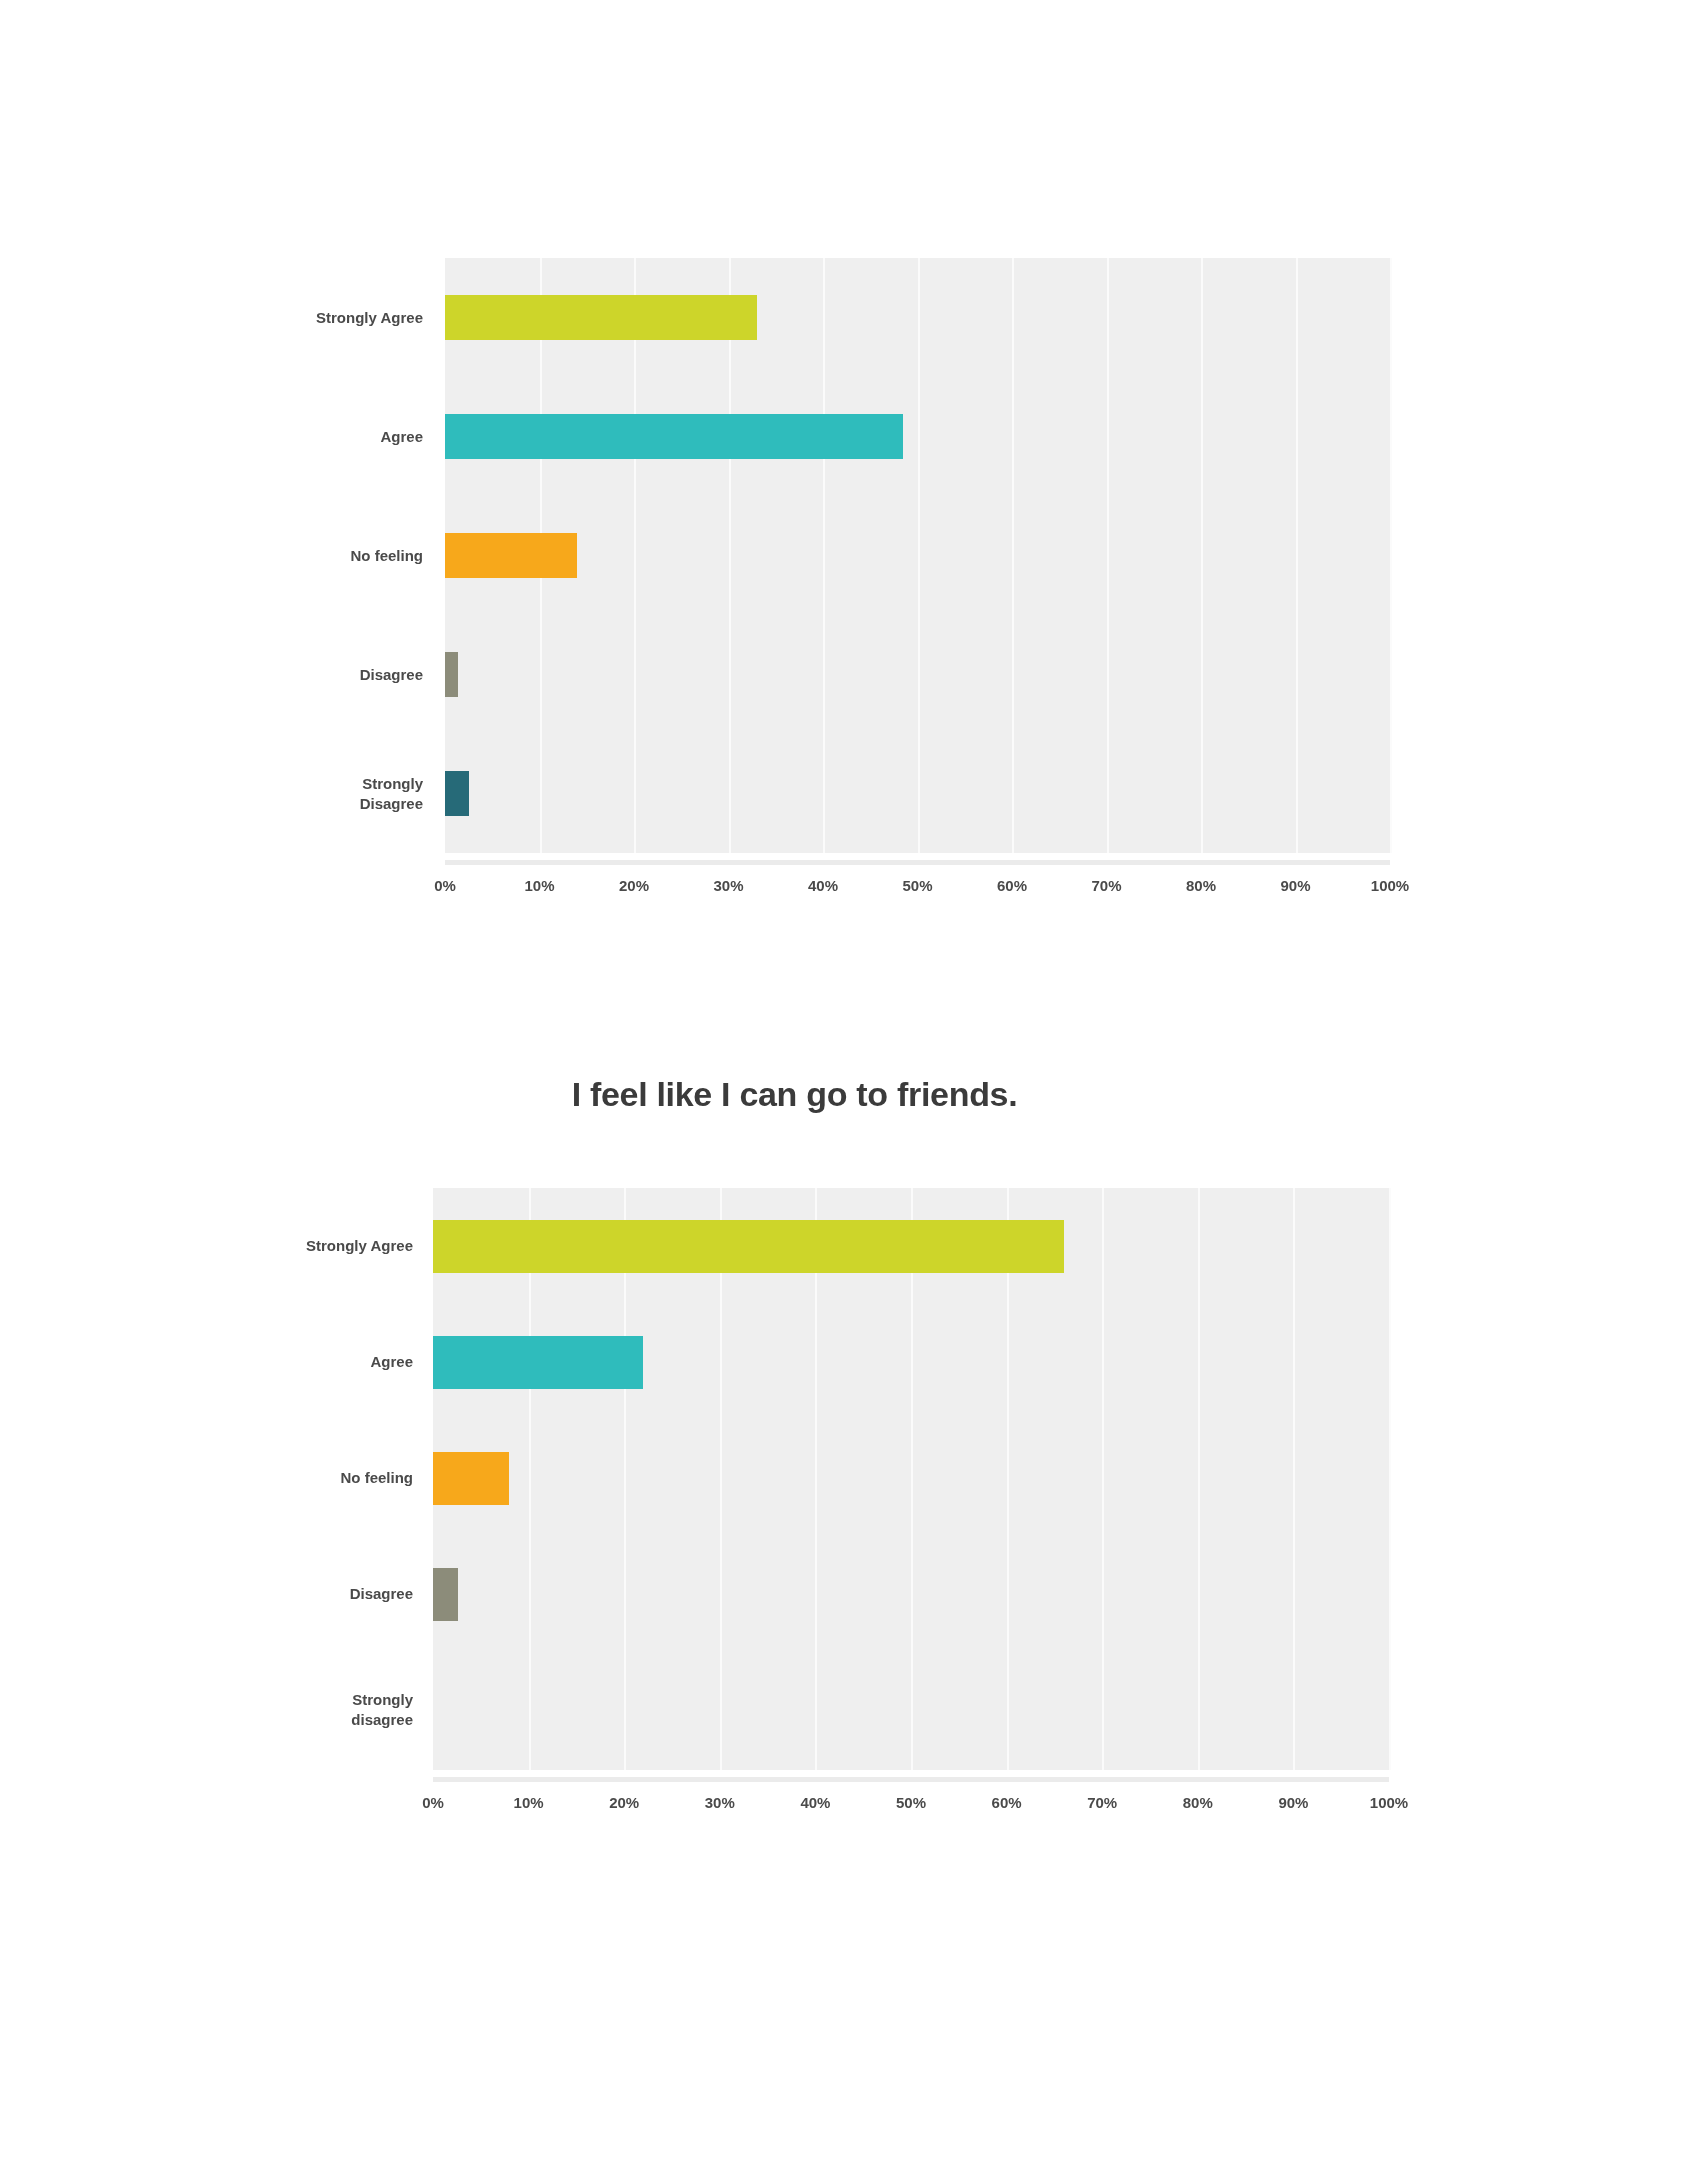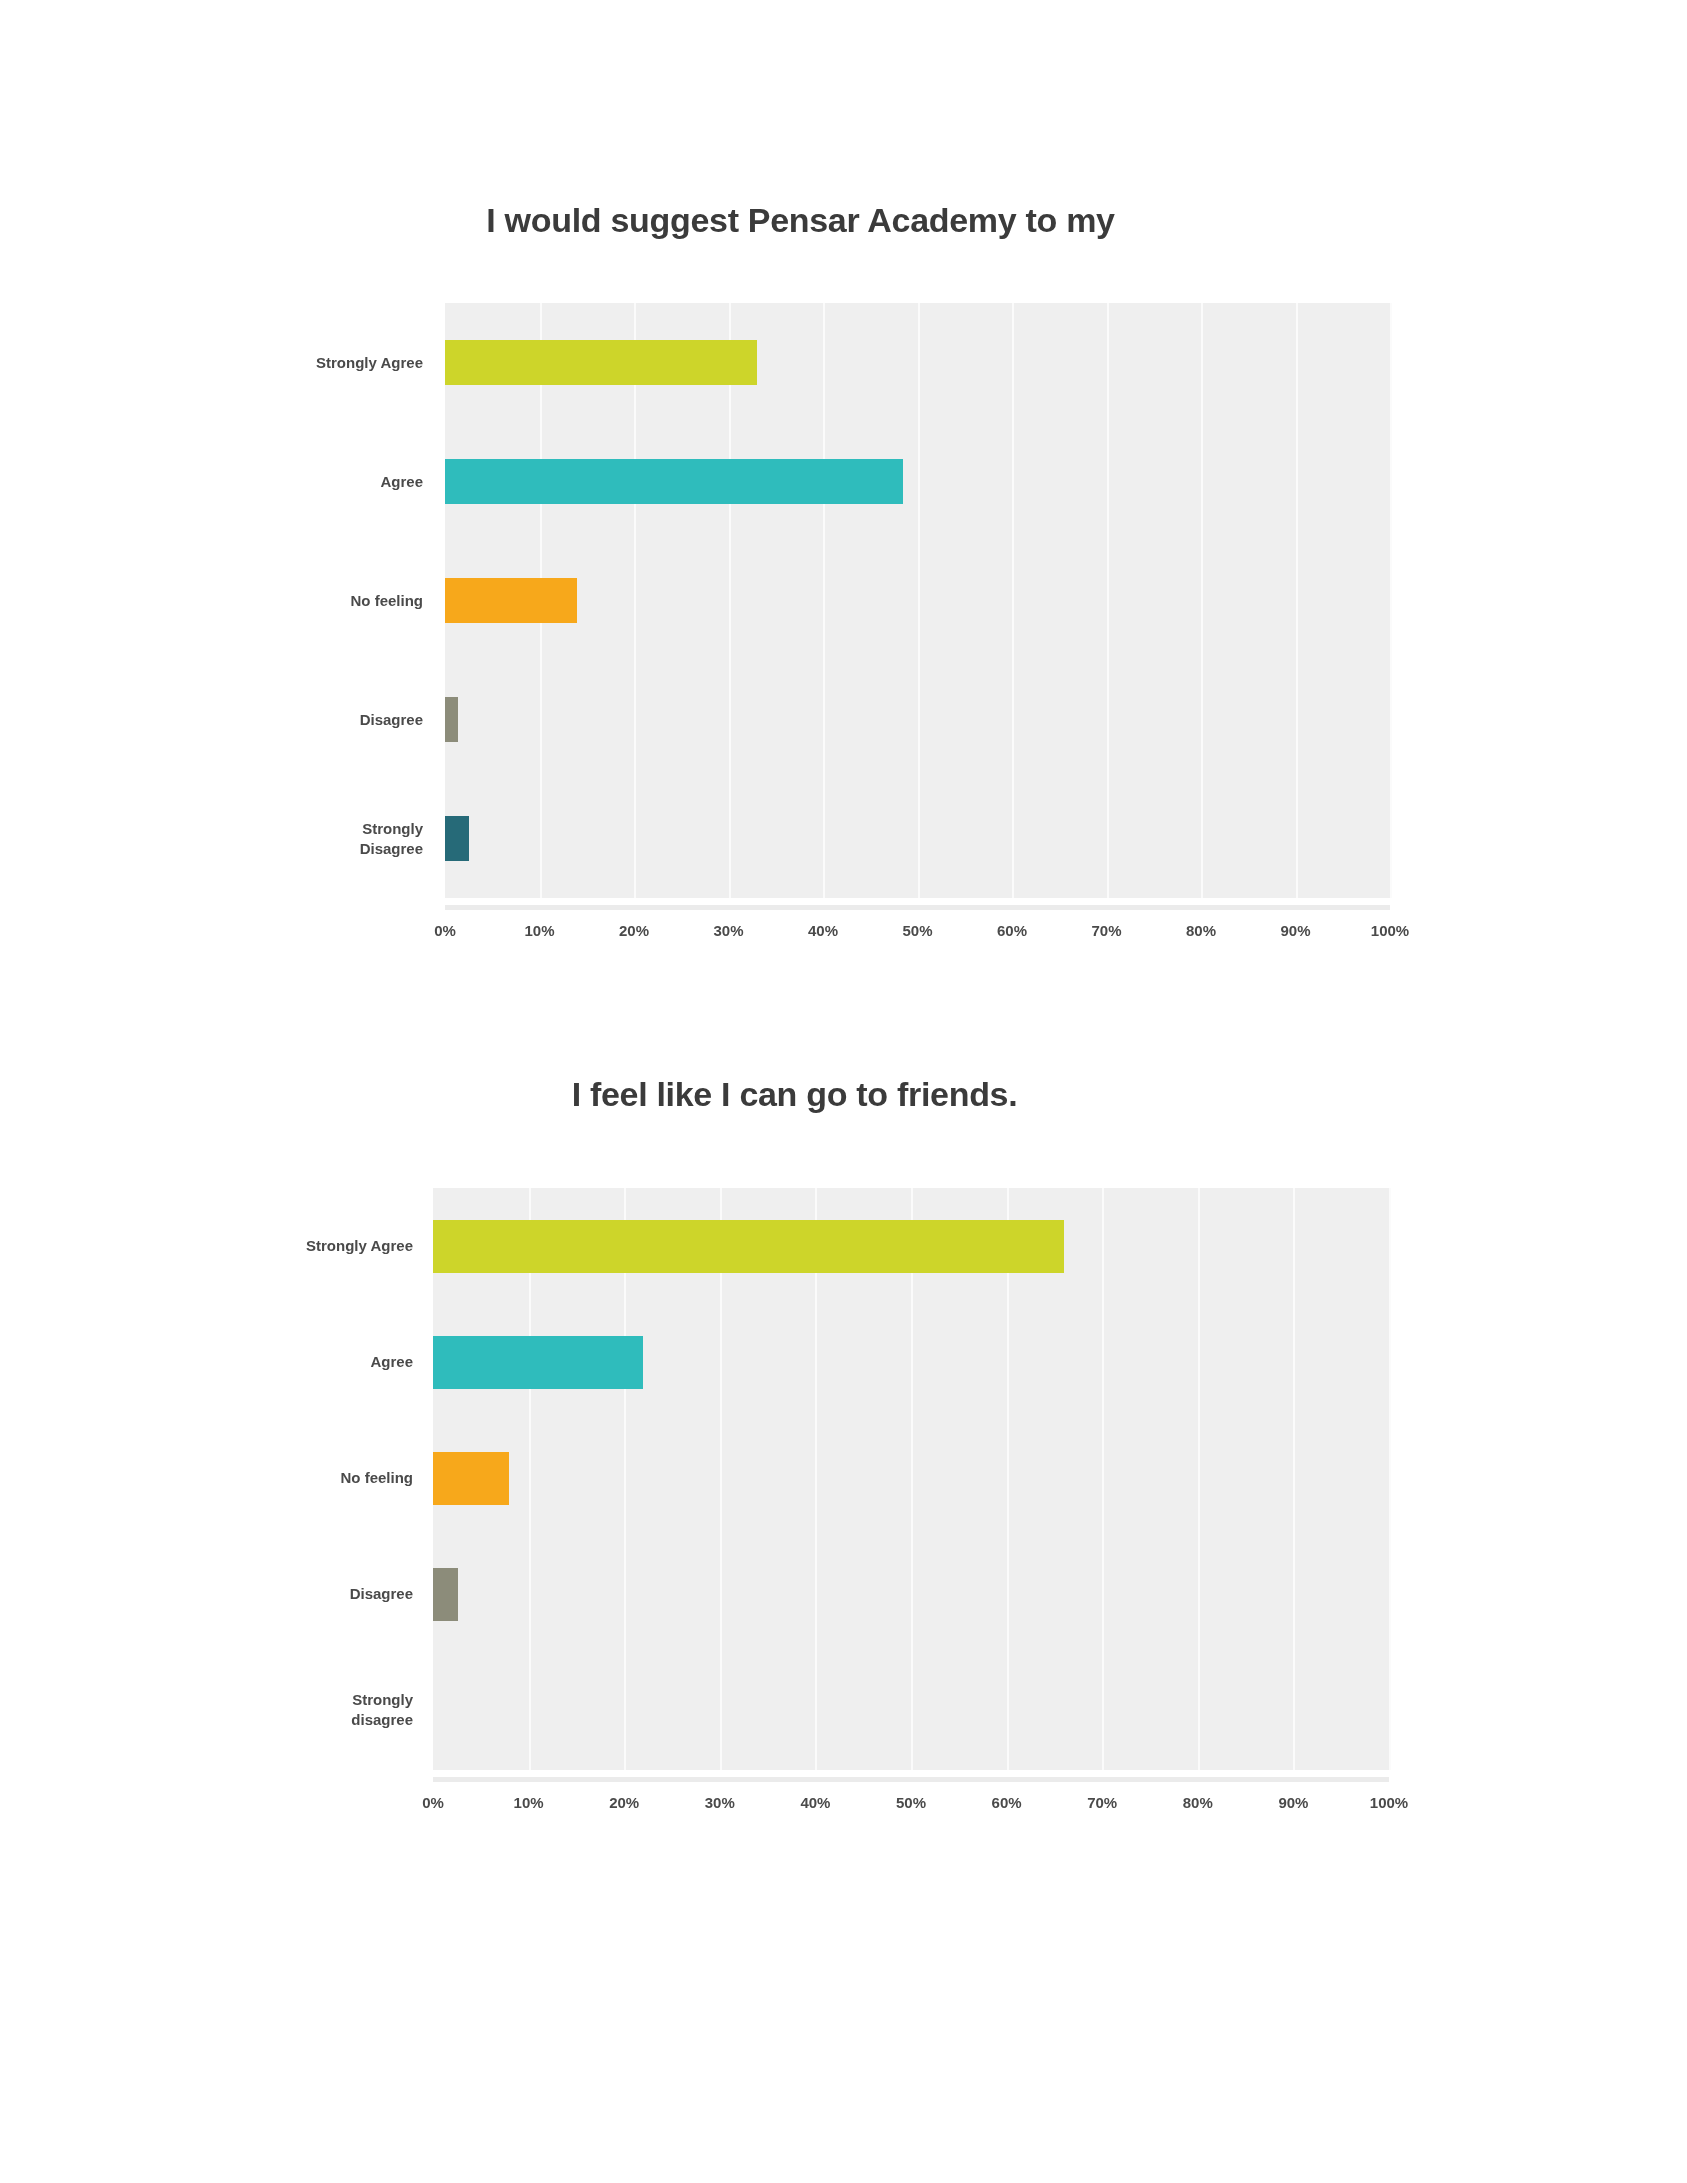--- a/index.html
+++ b/index.html
@@ -131,21 +131,20 @@
     background: #ebebeb;
   }
 </style>
 </head>
 <body>
 
 <div class="page">
 
   <div class="chart-block" id="chart-block-1">
     <div class="chart-title">
-      <div>I would suggest Pensar Academy to my</div>
     </div>
     <div class="plot-wrap">
       <div class="ylabels" id="ylabels-1">
           <div class="ylabel" style="height: 119px;">
             <div>
               <span>Strongly Agree</span>
             </div>
           </div>
           <div class="ylabel" style="height: 119px;">
             <div>

